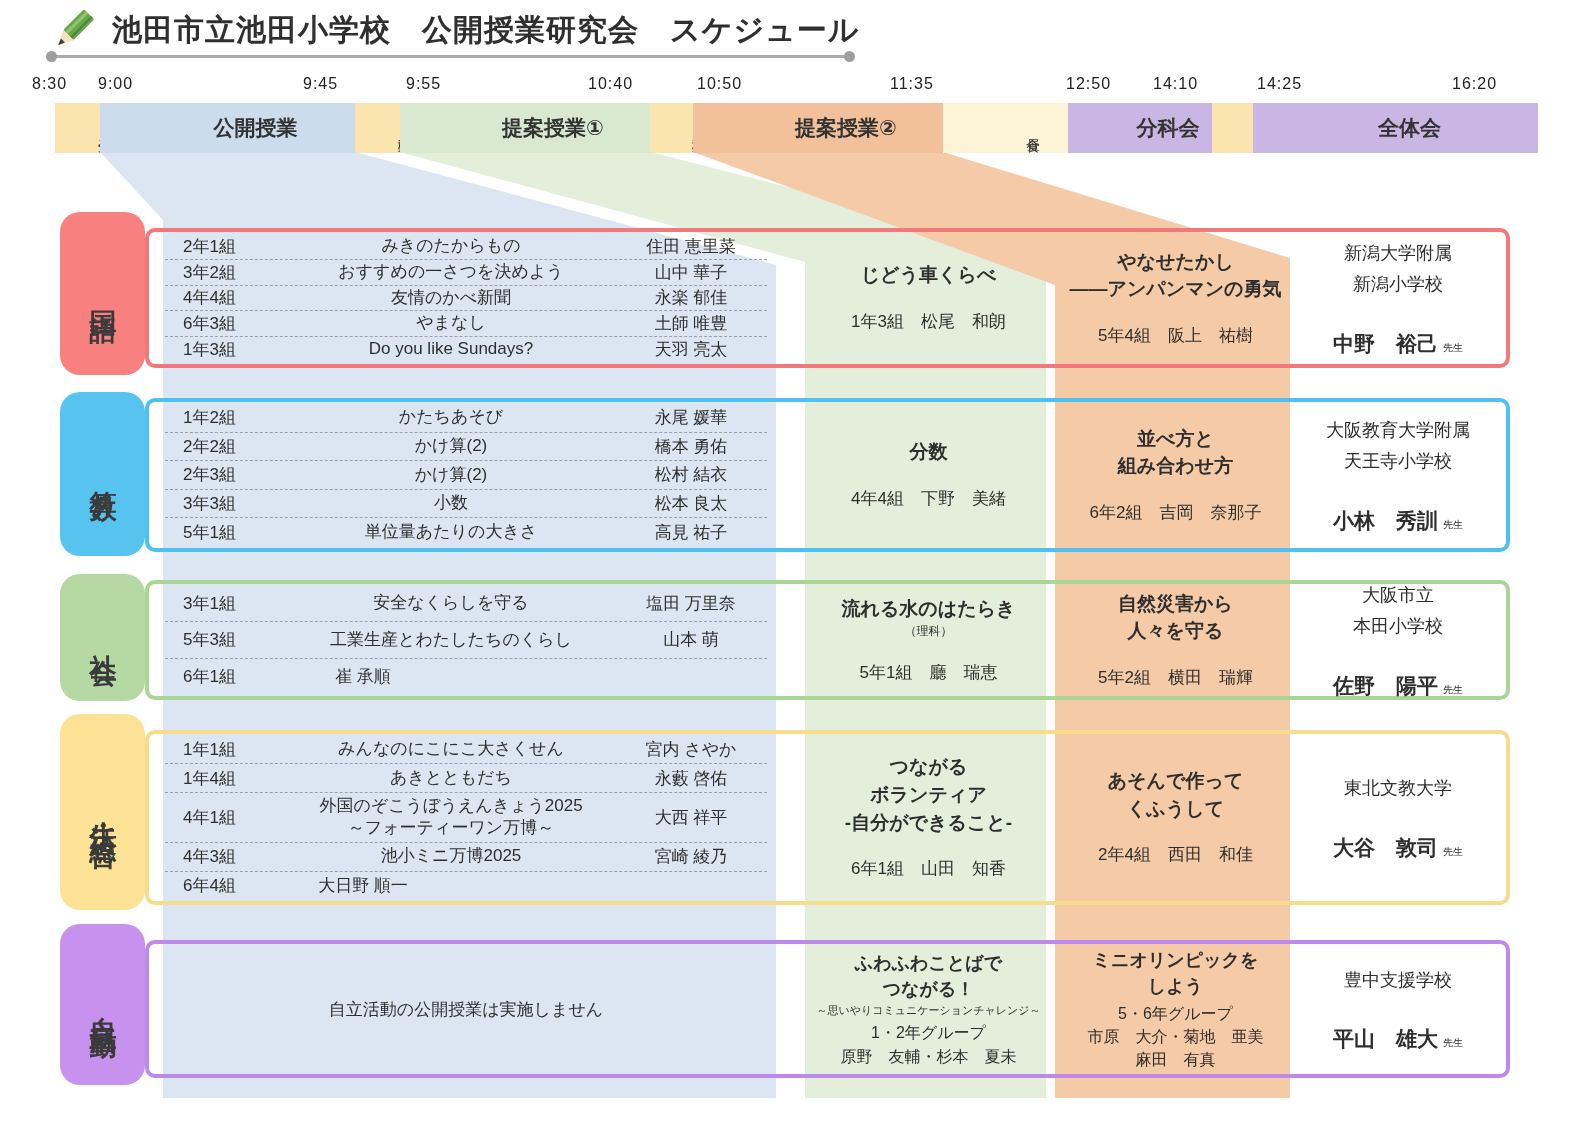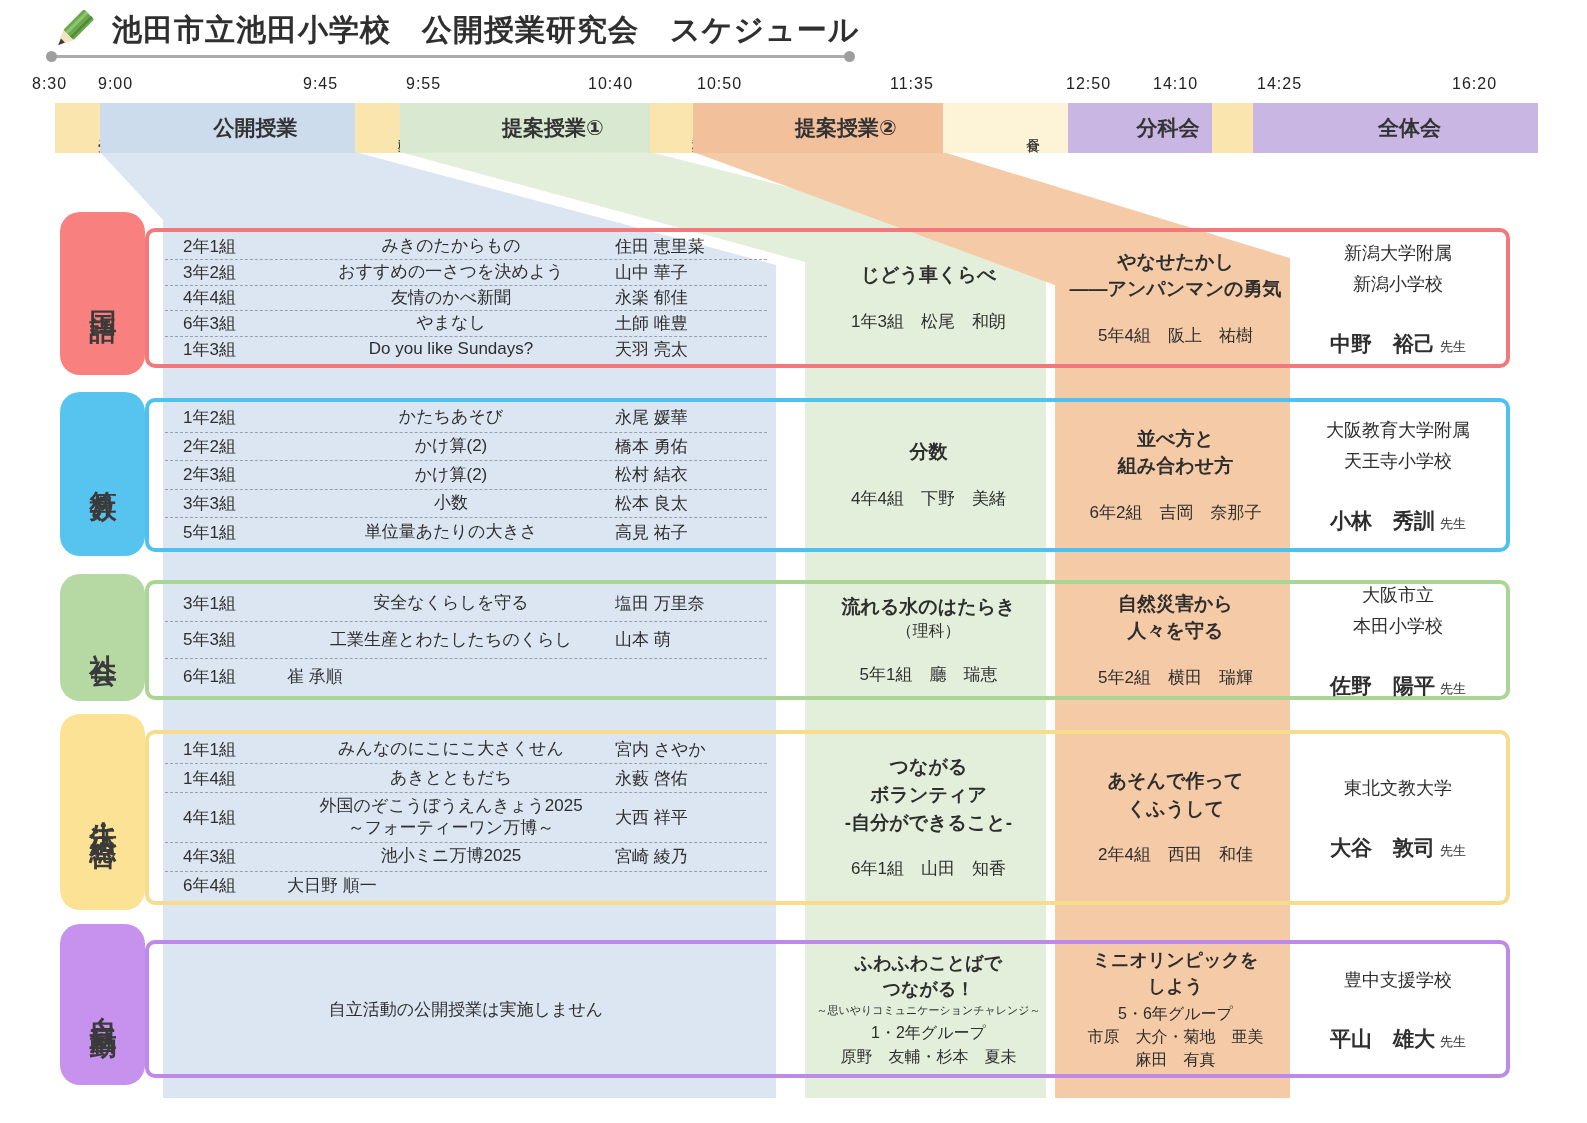--- a/index.html
+++ b/index.html
@@ -42,34 +42,34 @@
   .r-seikatsu{top:730px;height:167px;border-color:#f6dc8b;}
   .r-jiritsu{top:940px;height:130px;border-color:#bd8aea;}
 
   
   .classes{position:absolute;left:16px;top:2px;bottom:2px;width:602px;display:flex;flex-direction:column;}
   .crow{flex:1;display:flex;align-items:center;font-size:17px;}
   .crow.tall{flex:1.8;}
   .crow + .crow{border-top:1.6px dashed #98a0ac;}
   .crow .g{width:104px;padding-left:18px;}
   .crow .t{flex:1;text-align:center;white-space:pre-line;line-height:1.35;}
-  .crow .n{width:152px;}
+  .crow .n{width:152px;text-align:center;}
   .noclass{position:absolute;left:16px;top:0;bottom:0;width:602px;display:flex;align-items:center;justify-content:center;font-size:17px;}
 
   
   .cell{position:absolute;top:0;bottom:0;display:flex;flex-direction:column;justify-content:center;align-items:center;text-align:center;white-space:pre-line;z-index:4;}
   .cell.green{left:658px;width:243px;}
   .cell.orange{left:908px;width:237px;}
   .cell.white{left:1144px;width:210px;gap:8px;}
   .ct{font-size:19px;font-weight:bold;line-height:1.45;}
-  .cn{font-size:16px;margin-top:0;}
+  .cn{font-size:12px;margin-top:0;}
   .cd{font-size:17px;margin-top:20px;line-height:1.5;}
   .school{font-size:18px;line-height:1.7;}
   .lect{margin-top:22px;font-size:21px;font-weight:bold;white-space:nowrap;}
-  .hon{font-size:13px;font-weight:normal;margin-left:5px;}
+  .hon{font-size:10px;font-weight:normal;margin-left:5px;}
   .tight .ct{font-size:18px;}
   .tight .cn{font-size:11px;margin-top:1px;}
   .tight .cd{margin-top:3px;font-size:16px;line-height:1.45;}
 </style>
 </head>
 <body>
 
 <div class="canvas">
 
   <svg class="ribbons" viewBox="0 0 1587 1123" aria-hidden="true">

